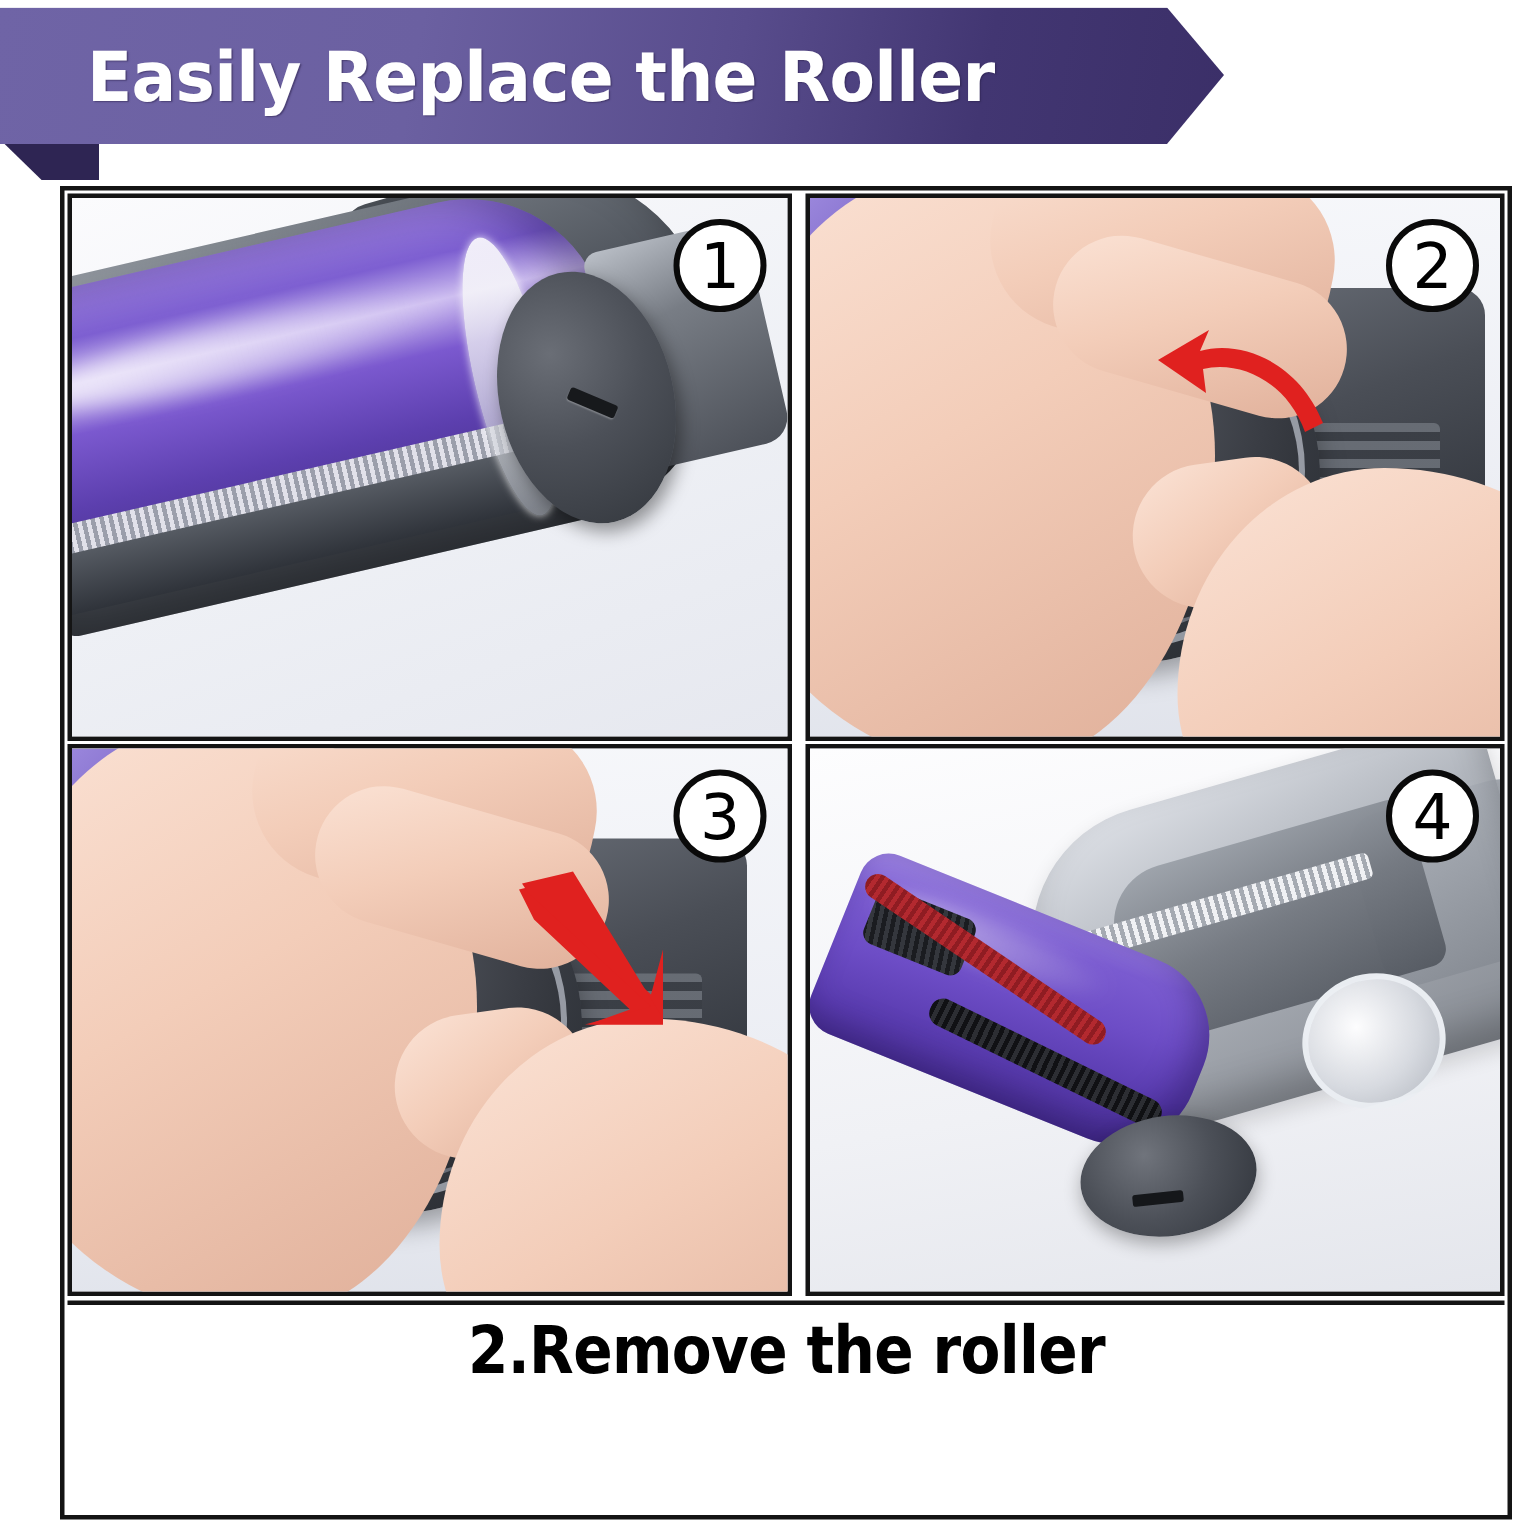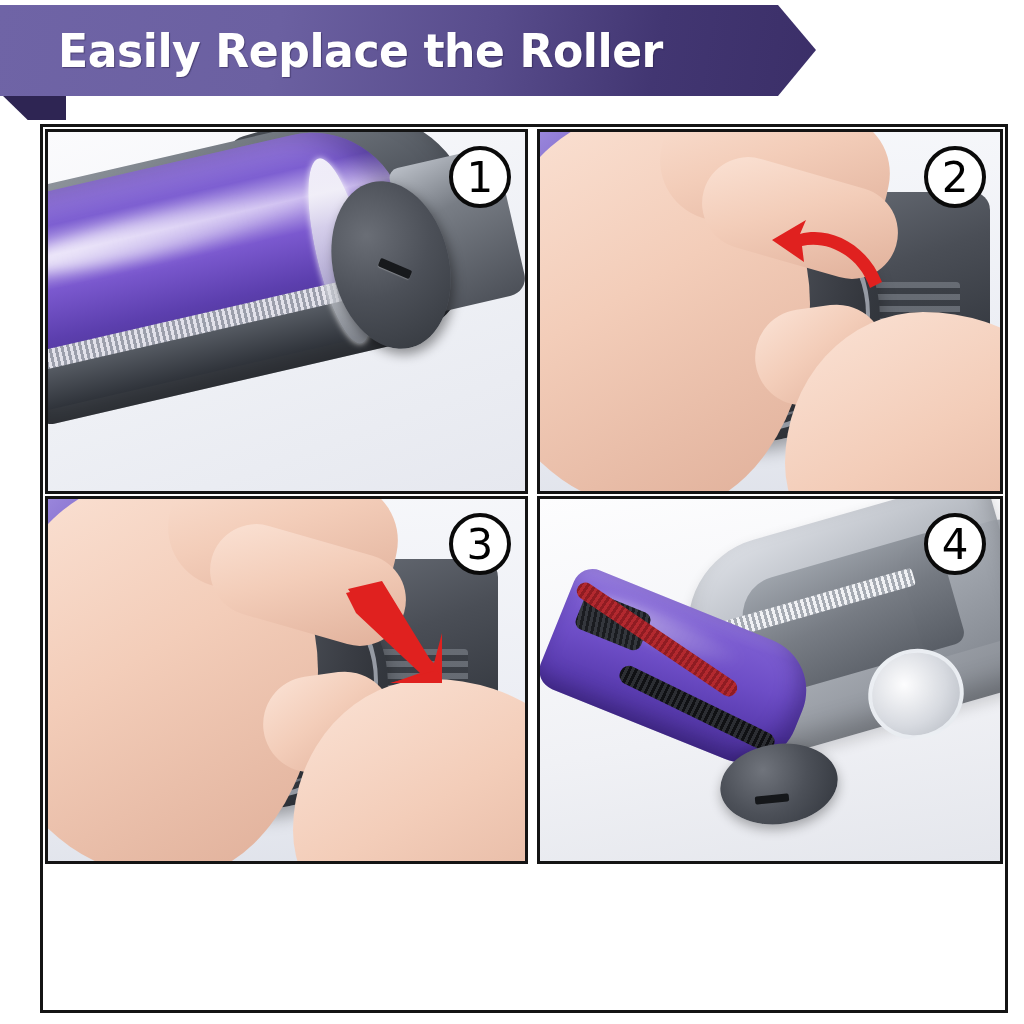--- a/index.html
+++ b/index.html
@@ -434,14 +434,17 @@
         <div class="p4-bristle-dark-top"></div>
         <div class="p4-bristle-red"></div>
         <div class="p4-bristle-black"></div>
         <div class="p4-endcap"></div>
         <div class="p4-endcap-slot"></div>
       </div>
       <div class="badge">4</div>
     </div>
   </div>
 
+  <div class="caption-row last">
+    <span class="caption-text">2.Remove the roller</span>
+  </div>
 
 </div>
 
 </body></html>

